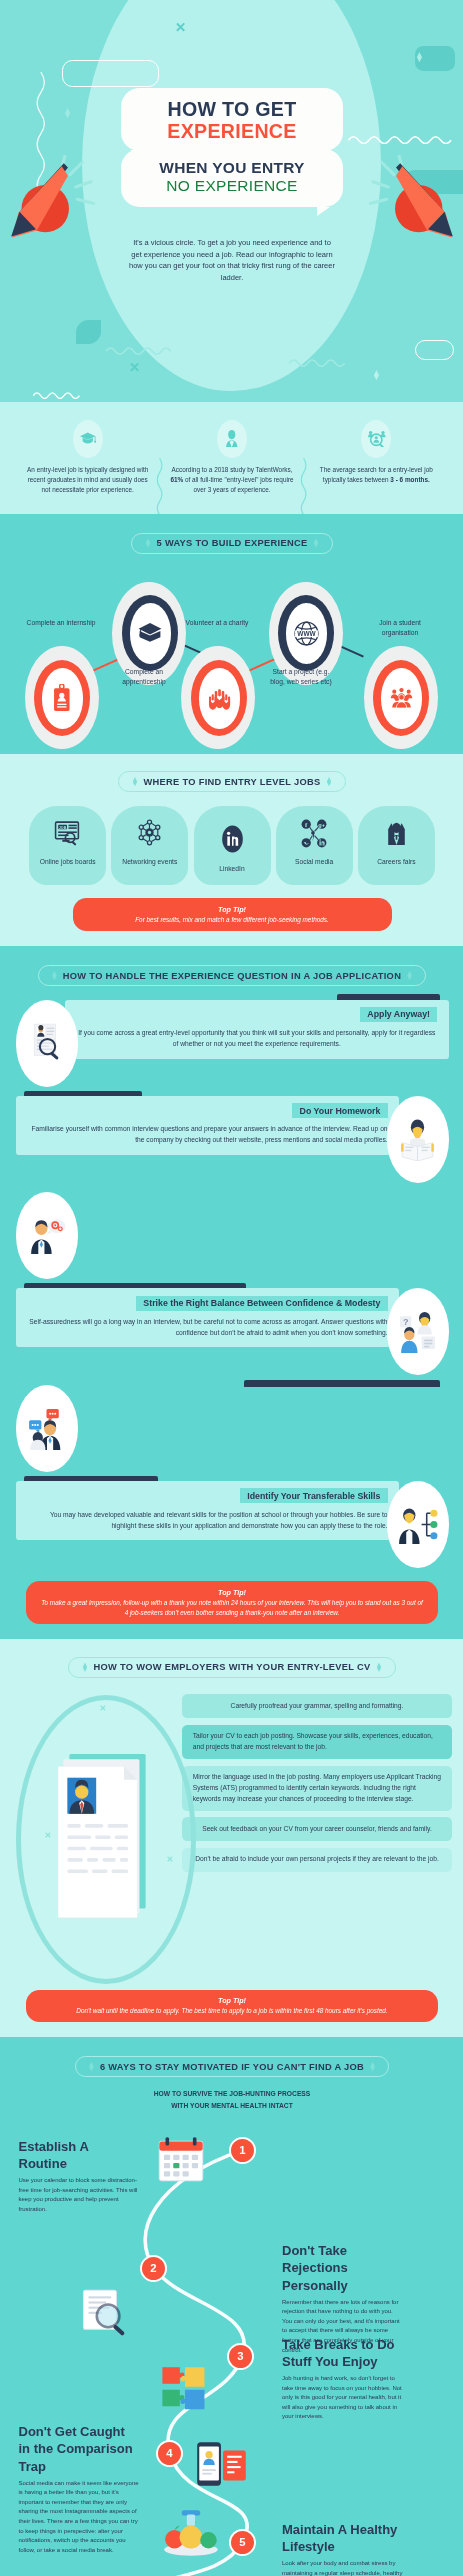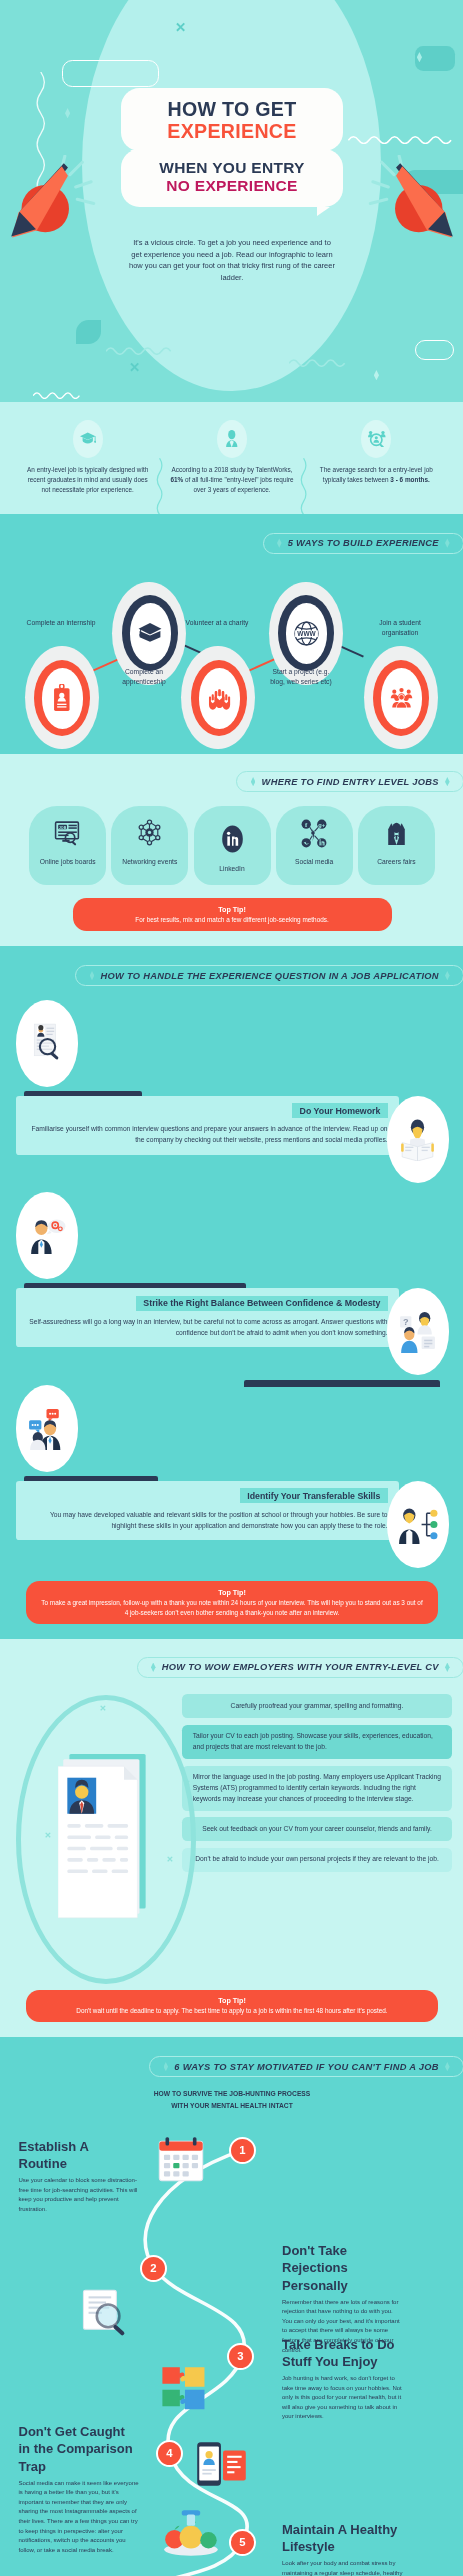--- a/index.html
+++ b/index.html
@@ -39,21 +39,21 @@
     content:""; position:absolute; right:13.4px; bottom:-8.2px;
     border-left:13.4px solid #fdfdfb; border-bottom:9.3px solid transparent;
   }
   .bubble1:after {
     content:""; position:absolute; left:9.3px; bottom:-7.2px;
     border-right:13.4px solid #fdfdfb; border-bottom:8.2px solid transparent;
   }
   .t-line1 { font-size:19.6px; font-weight:bold; letter-spacing:0.3px; color:#2b3a55; line-height:1.05; }
   .t-line2 { font-size:19.6px; font-weight:bold; letter-spacing:0.3px; color:#f8523a; line-height:1.05; margin-top:1px;}
   .t-line3 { font-size:15.5px; font-weight:bold; letter-spacing:0.3px; color:#2b3a55; line-height:1.1; }
-  .t-line4 { font-size:15.5px; font-weight:bold; letter-spacing:0.3px; color:#be185d; line-height:1.1; margin-top:1px;}
+  .t-line4 { font-size:15.5px; font-weight:normal; letter-spacing:0.3px; color:#15803d; line-height:1.1; margin-top:1px;}
   .hero-intro {
     position:absolute; left:50%; transform:translateX(-50%); top:237px;
     width:206px; text-align:center; font-size:7.5px; line-height:1.55; color:#2b3a55; z-index:4;
   }
 
   
   .mega { position:absolute; z-index:3; }
   .mega-left { left:7.2px; top:155px; }
   .mega-right { right:7.2px; top:155px; }
 
@@ -64,21 +64,21 @@
   .stat { flex:1; text-align:center; padding:0 8.2px; position:relative; }
   .stat-ico {
     width:30px; height:38px; border-radius:15px/19px; background:#d8f8f5;
     margin:0 auto 7.2px; display:flex; align-items:center; justify-content:center;
   }
   .stat p { font-size:6.4px; line-height:1.6; color:#2b3a55; }
   .stat b { font-weight:bold; }
   .divider-squig { position:absolute; right:-3.1px; top:38px; color:#7fe3da; font-size:7.7px; line-height:1.1; }
 
   
-  .sec-title-wrap { text-align:right; padding:15.5px 0 4.1px;font-style:italic; }
+  .sec-title-wrap { text-align:center; padding:15.5px 0 4.1px; }
   .sec-title {
     display:inline-flex; align-items:center; gap:6.2px;
     border:1.5px solid #a6ece6; border-radius:14.4px; padding:4.6px 13.4px;
     font-size:9.3px; font-weight:bold; letter-spacing:0.3px; color:#2b3a55;
   }
   .sec-title.light { border-color:#9ce8e0; }
   .dia { width:4.6px; height:9.3px; background:#7fe0d8;
     clip-path:polygon(50% 0,100% 50%,50% 100%,0 50%); flex:none; }
 
   
@@ -107,21 +107,21 @@
   .where-row { display:flex; justify-content:center; gap:5.2px; margin-top:9.3px; padding:0 20.6px; }
   .where-card {
     width:77px; background:#9ce8e0; border-radius:28px 28px 17.5px 17.5px;
     padding:13.4px 5.2px 11.3px; text-align:center;
   }
   .where-card.tall { padding-top:17.5px; }
   .where-card .lbl { font-size:6.7px; line-height:1.4; color:#2b3a55; margin-top:7.2px; }
 
   .toptip {
     margin:13.4px auto 0; background:#f8523a; color:#fff; border-radius:13.4px;
-    padding:6.2px 13.4px; text-align:center; max-width:319px;
+    padding:6.2px 13.4px; text-align:center; max-width:319px;font-style:italic;
   }
   .toptip.wide { max-width:412px; }
   .toptip .th { font-size:7.2px; font-weight:bold; }
   .toptip .tb { font-size:6.4px; line-height:1.5; margin-top:1.5px; }
 
   
   .expq { background:#5fd6d0; padding:3.1px 0 15.5px; }
   .qrow { position:relative; margin:9.3px 15.5px 0; min-height:62px; display:flex; align-items:stretch; }
   .qrow.rtl { flex-direction:row-reverse; }
   .q-avatar {
@@ -531,20 +531,27 @@
               <rect x="36" y="25" width="12" height="2.4"></rect>
               <rect x="17" y="36" width="34" height="2.4"></rect>
               <rect x="17" y="42" width="34" height="2.4"></rect>
               <rect x="17" y="48" width="24" height="2.4"></rect>
               <rect x="17" y="54" width="30" height="2.4"></rect>
             </g>
           <circle cx="38" cy="50" r="15" fill="none" stroke="#2b3a55" stroke-width="4"></circle>
             <circle cx="38" cy="50" r="12" fill="#ffffff" opacity=".25"></circle>
           <rect x="47" y="60" width="18" height="6" rx="3" transform="rotate(42 47 60)" fill="#2b3a55"></rect>
         </svg>
+      </div>
+      <div class="q-body q-ml">
+        <div class="q-tab" style="right:8.2px;width:103px;"></div>
+        <div class="q-card" style="text-align:right;">
+          <div class="q-head">Apply Anyway!</div>
+          <div class="q-text" style="text-align:center;">If you come across a great entry-level opportunity that you think will suit your skills and personality, apply for it regardless of whether or not you meet the experience requirements.</div>
+        </div>
       </div>
     </div>
 
     <div class="qrow rtl">
       <div class="q-avatar">
         <svg width="39" height="44" viewBox="0 0 76 86">
           <ellipse cx="38" cy="20" rx="13" ry="15" fill="#2b3a55"></ellipse>
           <path d="M28 24 q10 -10 20 0 q-2 16-10 20 q-8-4-10-20z" fill="#f6c84c"></path>
           <path d="M24 44 q14 -6 28 0 l4 30 h-36 z" fill="#eceff4"></path>
           <path d="M8 50 l30 8 30-8 v28 l-30 8 -30-8 z" fill="#f6f8fa" stroke="#dde3ea" stroke-width="1.4"></path>

